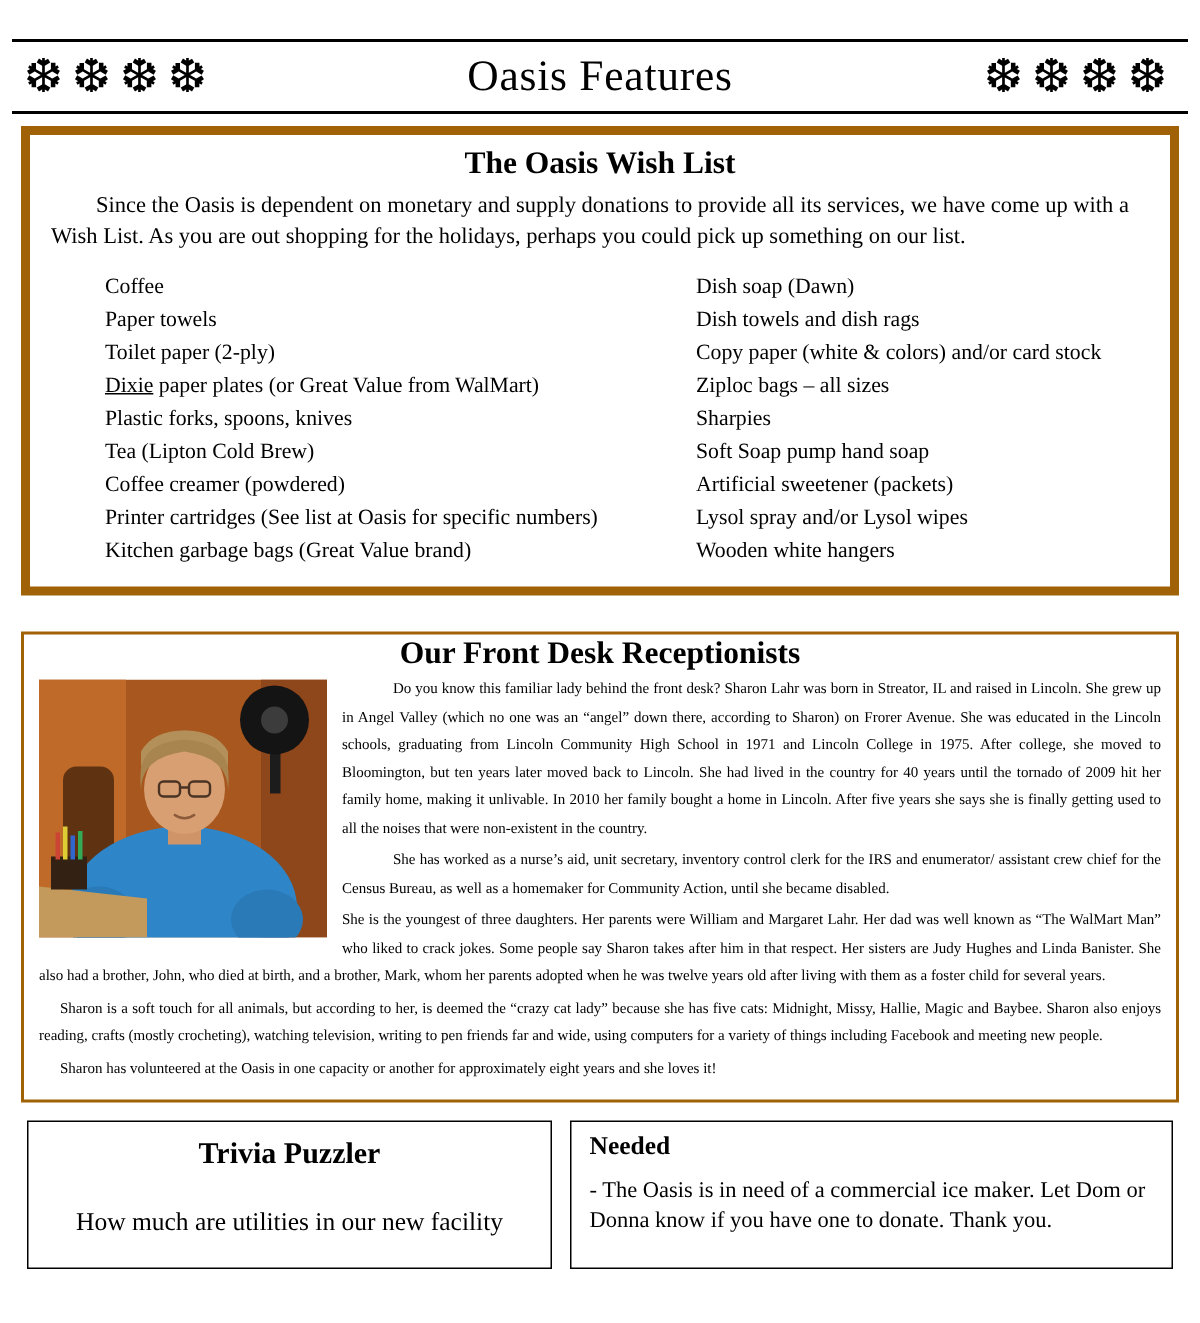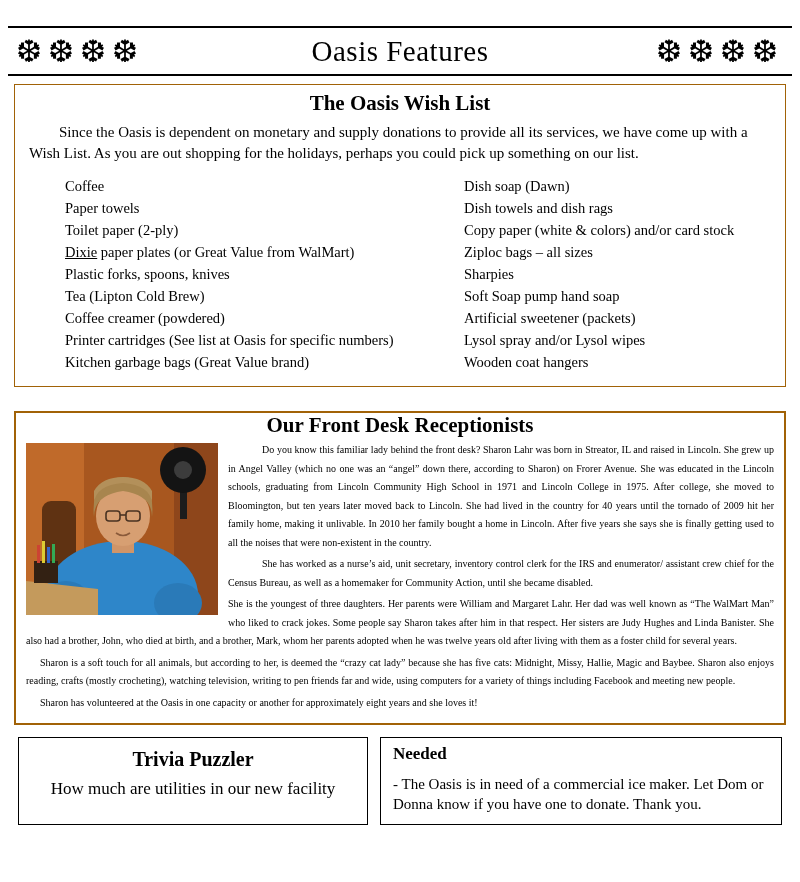--- a/index.html
+++ b/index.html
@@ -31,21 +31,21 @@
   }
   .masthead h1 {
     flex: 1;
     text-align: center;
     font-size: 29px;
     font-weight: normal;
     letter-spacing: 0.5px;
   }
 
   
-  .box { border: 1px solid #a16207; margin: 0 14px; background: #fff; }
+  .box { border: 6px solid #a16207; margin: 0 14px; background: #fff; }
   .wishlist { padding: 6px 14px 10px; }
   .wishlist h2 { text-align: center; font-size: 21px; margin-bottom: 6px; }
   .intro { font-size: 15px; line-height: 21px; text-indent: 30px; }
   .wish-cols { display: flex; margin-top: 14px; }
   .wish-col { width: 50%; }
   .wish-col.left  { padding-left: 36px; }
   .wish-col.right { padding-left: 64px; }
   .wish-item {
     font-size: 14.5px;
     line-height: 17.5px;
@@ -63,21 +63,21 @@
   .fd-p.indent-sm { text-indent: 14px; }
 
   
   .bottom-row { display: flex; margin: 12px 18px 10px; gap: 12px; align-items: stretch; }
   .trivia {
     width: 350px;
     border: 1px solid #000;
     text-align: center;
     padding: 10px 8px 14px;
   }
-  .trivia h2 { font-size: 20px; margin-bottom: 2px; }
+  .trivia h2 { font-size: 20px; margin-bottom: 18px; }
   .trivia-line { font-size: 17px; line-height: 32px; }
   .needed { flex: 1; border: 1px solid #000; padding: 6px 12px 10px; }
   .needed h2 { font-size: 17px; margin-bottom: 10px; }
   .needed-item { font-size: 15px; line-height: 20px; margin-bottom: 16px; }
   .needed-item:last-child { margin-bottom: 0; }
 </style>
 </head>
 <body>
 
 <div class="page">
@@ -105,21 +105,21 @@
         </div>
       <div class="wish-col right">
           <div class="wish-item">Dish soap (Dawn)</div>
           <div class="wish-item">Dish towels and dish rags</div>
           <div class="wish-item">Copy paper (white &amp; colors) and/or card stock</div>
           <div class="wish-item">Ziploc bags – all sizes</div>
           <div class="wish-item">Sharpies</div>
           <div class="wish-item">Soft Soap pump hand soap</div>
           <div class="wish-item">Artificial sweetener (packets)</div>
           <div class="wish-item">Lysol spray and/or Lysol wipes</div>
-          <div class="wish-item">Wooden coat hangers</div>
+          <div class="wish-item">Wooden white hangers</div>
         </div>
     </div>
   </section>
 
   <section class="box frontdesk">
     <h2>Our Front Desk Receptionists</h2>
 
     <svg class="photo" viewBox="0 0 192 172" width="192" height="172" aria-hidden="true">
       <rect width="192" height="172" fill="#a8571f"></rect>
       <rect x="0" y="0" width="58" height="172" fill="#c06a2a"></rect>

